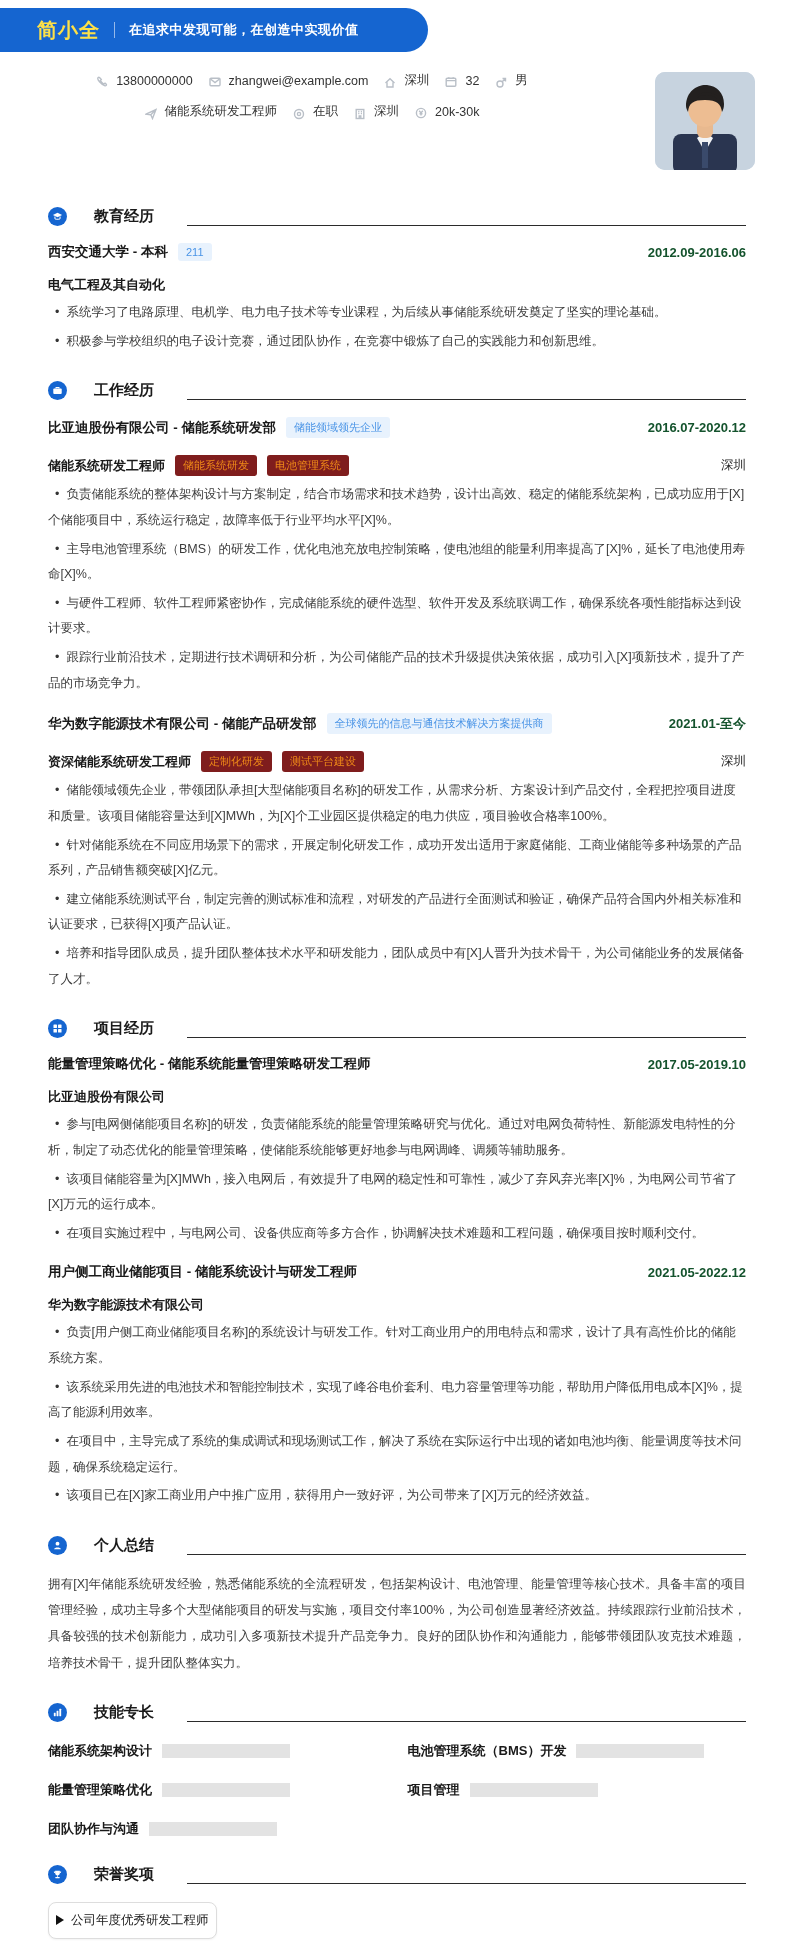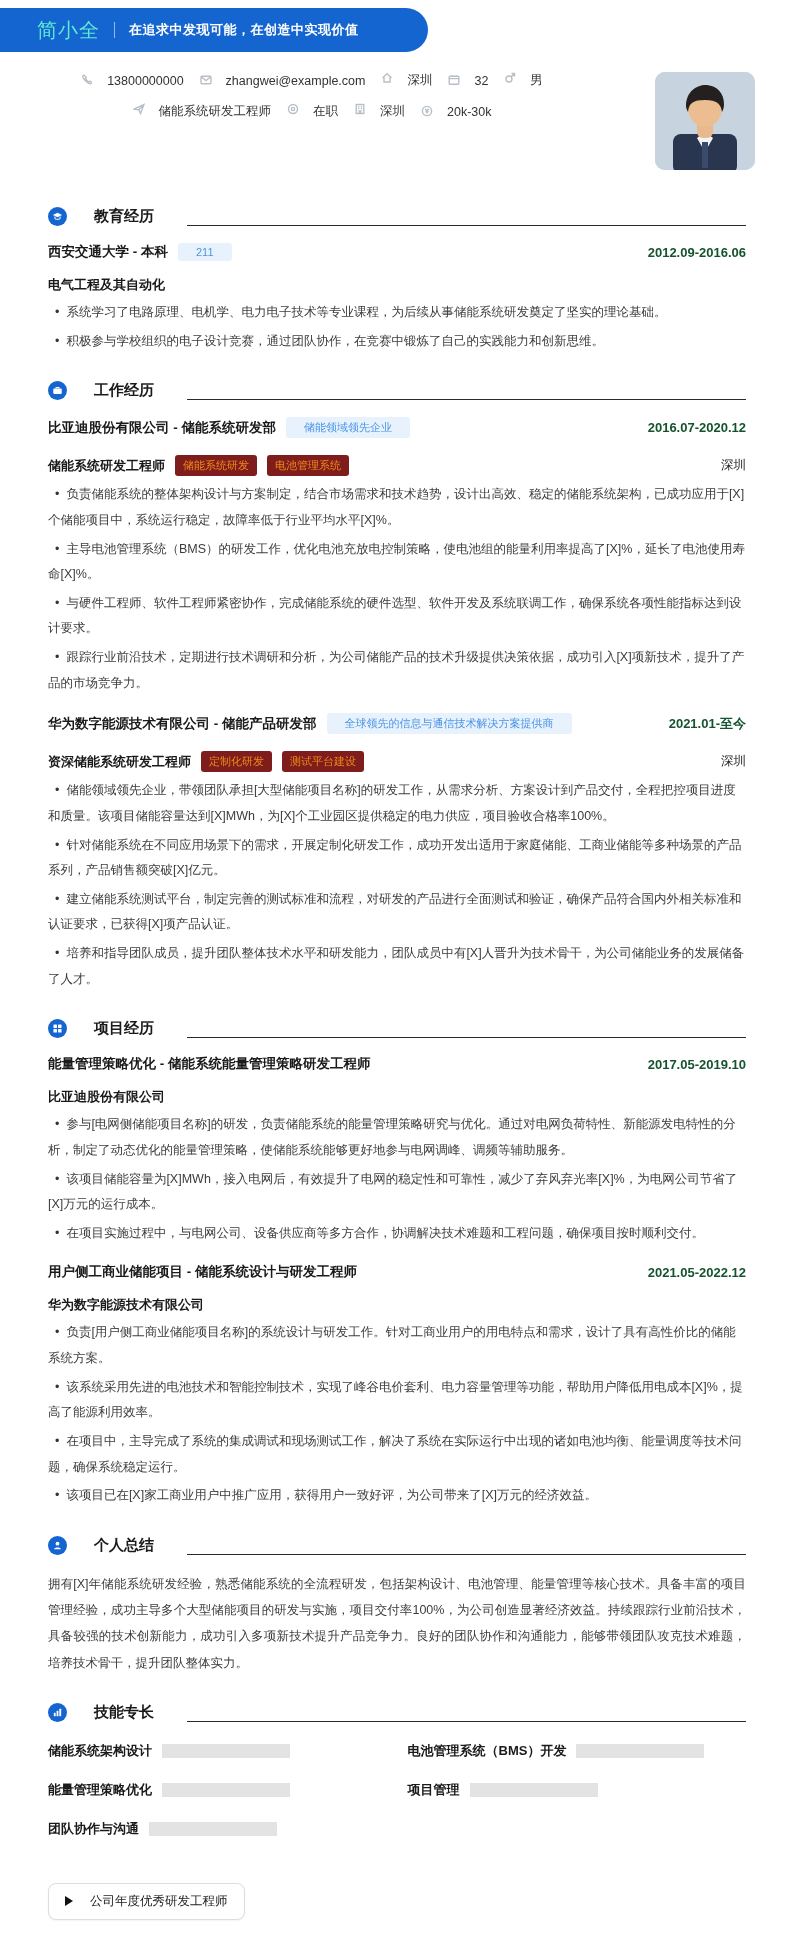--- a/index.html
+++ b/index.html
@@ -8,32 +8,32 @@
     width:794px; min-height:1954px; margin:0 auto;
     font-family:"Liberation Sans","DejaVu Sans",sans-serif;
     color:#3f3f3f; position:relative;
   }
   
   .banner {
     margin-top:8px; width:428px; height:44px;
     background:#1565d0; border-radius:0 22px 22px 0;
     display:flex; align-items:center; padding-left:37px;
   }
-  .banner .logo { color:#5eead4; font-size:20px; font-weight:normal; letter-spacing:1px; }
+  .banner .logo { color:#fde047; font-size:20px; font-weight:bold; letter-spacing:1px; }
   .banner .divider { width:1px; height:16px; background:rgba(255,255,255,.55); margin:0 14px; }
   .banner .tagline { color:#fff; font-size:13px; font-weight:bold; letter-spacing:.5px; }
 
   
   .profile { position:relative; min-height:128px; padding-top:20px; }
   .contact-rows { width:100%; padding-right:170px; text-align:center; }
   .contact-row {
     display:flex; justify-content:center; align-items:center;
     gap:16px; margin-bottom:14px; font-size:12.5px; color:#333;
   }
-  .c-item { display:inline-flex; align-items:flex-start; gap:14px; white-space:nowrap; }
+  .c-item { display:inline-flex; align-items:flex-end; gap:8px; white-space:nowrap; }
   .c-icon { width:12px; height:12px; display:inline-block; flex:0 0 auto; }
   .c-icon svg { width:12px; height:12px; display:block; stroke:#b9bfc7; fill:none; stroke-width:1.4; }
   .photo {
     position:absolute; right:39px; top:20px; width:100px; height:98px;
     border-radius:10px; overflow:hidden; background:#c9d5e2;
   }
   .photo svg { width:100%; height:100%; display:block; }
 
   
   .content { padding:0 48px; }
@@ -46,21 +46,21 @@
   .sec-icon svg { width:11px; height:11px; display:block; }
   .sec-title { font-size:15px; font-weight:bold; color:#1a1a1a; white-space:nowrap; }
   .sec-rule { flex:1; height:1px; background:#2b2b2b; margin-left:14px; }
 
   .entry-row { display:flex; align-items:center; margin-top:17px;text-align:right; }
   .entry-title { font-size:13.5px; font-weight:bold; color:#1a1a1a; white-space:nowrap; }
   .entry-date { margin-left:auto; font-size:13px; font-weight:bold; color:#14532d; white-space:nowrap; }
   .entry-loc { margin-left:auto; font-size:12.5px; color:#222; white-space:nowrap; }
   .badge-blue {
     margin-left:10px; font-size:11px; color:#4a94e6; background:#e8f2fd;
-    padding:3px 18px; border-radius:3px; white-space:nowrap;
+    padding:3px 8px; border-radius:3px; white-space:nowrap;
   }
   .tag-orange {
     margin-left:10px; font-size:11px; color:#ef8a18; background:#7f1d1d;
     padding:3px 8px; border-radius:3px; white-space:nowrap;
   }
   .sub-title { font-size:13px; font-weight:bold; color:#1a1a1a; margin-top:15px; }
 
   .bullets { margin-top:6px; }
   .bullet { font-size:12.5px; color:#3c3c3c; line-height:2.05; margin-top:3px; }
   .bullet .dot { color:#333; margin:0 7px 0 7px; }
@@ -72,22 +72,22 @@
     margin-top:20px; display:grid; grid-template-columns:1fr 1fr;
     column-gap:56px; row-gap:26px;gap:21px;
   }
   .skill { display:flex; align-items:center; }
   .skill-name { font-size:13px; font-weight:bold; color:#1a1a1a; margin-right:10px; white-space:nowrap; }
   .skill-track { width:128px; height:14px; background:#e3e3e3; position:relative; overflow:hidden; }
   .skill-fill { height:100%; background:#1565d0; transform:skewX(-18deg); transform-origin:top left; }
 
   
   .honor-pill {
-    margin-top:18px; display:inline-flex; align-items:center; gap:17px;
-    border:1px solid #ddd; border-radius:8px; padding:9px 16px;
+    margin-top:18px; display:inline-flex; align-items:center; gap:7px;
+    border:1px solid #ddd; border-radius:8px; padding:9px 7px;
     background:#fff; box-shadow:0 1px 2px rgba(0,0,0,.05); cursor:pointer;
   }
   .honor-pill .tri { width:0; height:0; border-left:8px solid #111; border-top:5px solid transparent; border-bottom:5px solid transparent; }
   .honor-pill .label { font-size:12.5px; color:#222; }
 </style>
 </head>
 <body>
 
 <div class="banner">
   <span class="logo">简小全</span>
@@ -359,19 +359,31 @@
         <span class="skill-track"><span class="skill-fill" style="width: 80%;"></span></span>
       </div>
       <div class="skill">
         <span class="skill-name">团队协作与沟通</span>
         <span class="skill-track"><span class="skill-fill" style="width: 90%;"></span></span>
       </div>
     </div>
   </div>
 
   <div class="section">
+    <div class="sec-head">
+      <span class="sec-icon">
+        <svg viewBox="0 0 12 12" fill="#fff">
+            <path d="M3.4 1.8 H8.6 V4 C8.6 6 7.5 7 6 7 C4.5 7 3.4 6 3.4 4 Z"></path>
+            <path d="M5.4 7 H6.6 V8.4 H5.4 Z"></path>
+            <rect x="3.6" y="8.6" width="4.8" height="1.4" rx=".4"></rect>
+            <path d="M2 2.6 H3.4 V4.4 C2.5 4.4 2 3.6 2 2.6 Z M10 2.6 H8.6 V4.4 C9.5 4.4 10 3.6 10 2.6 Z"></path>
+          </svg>
+      </span>
+      <span class="sec-title">荣誉奖项</span>
+      <span class="sec-rule"></span>
+    </div>
     <div class="honor-pill">
       <span class="tri"></span>
       <span class="label">公司年度优秀研发工程师</span>
     </div>
   </div>
 
 </div>
 
 </body></html>

